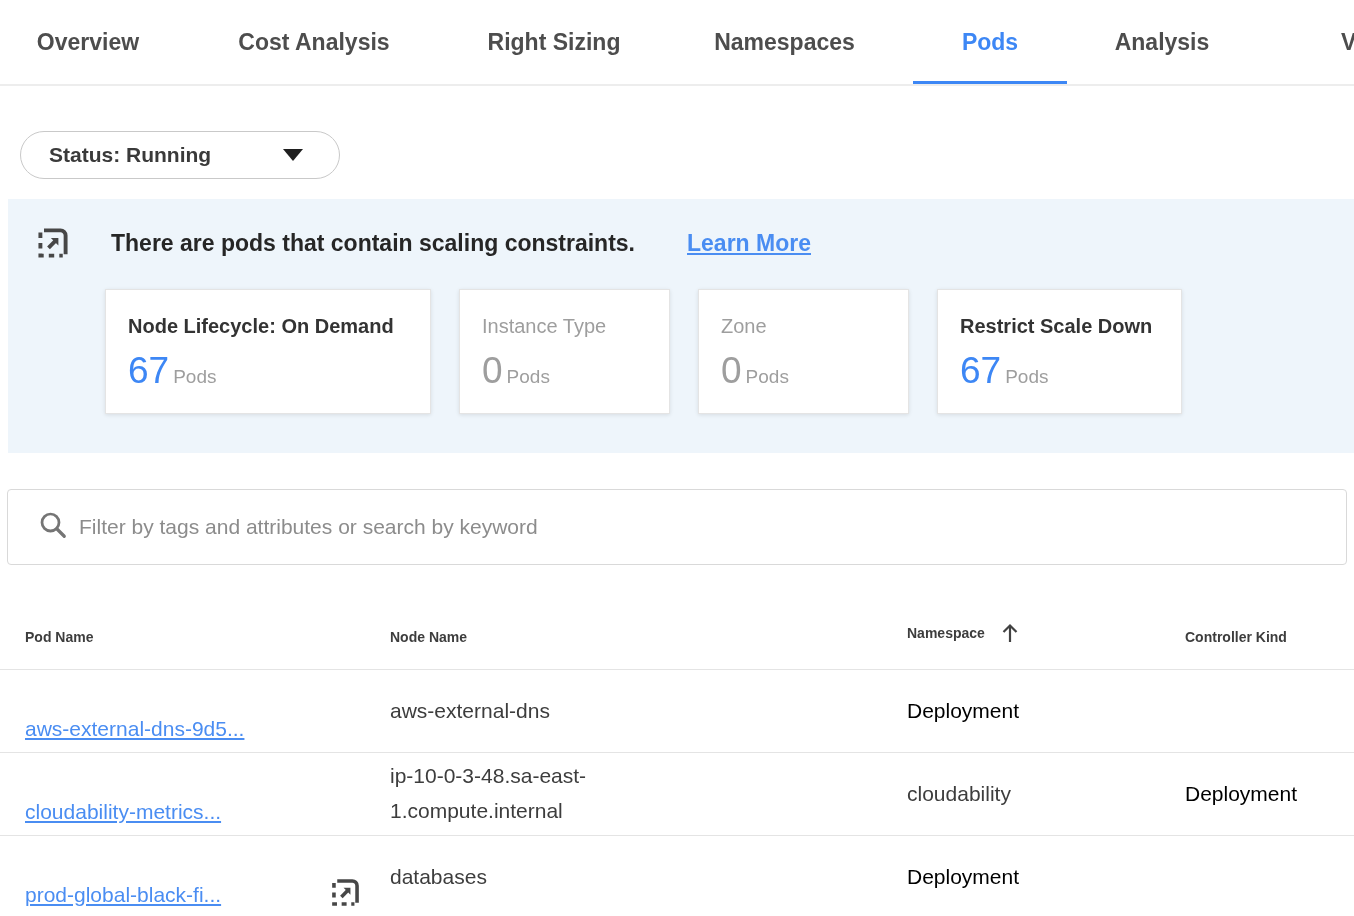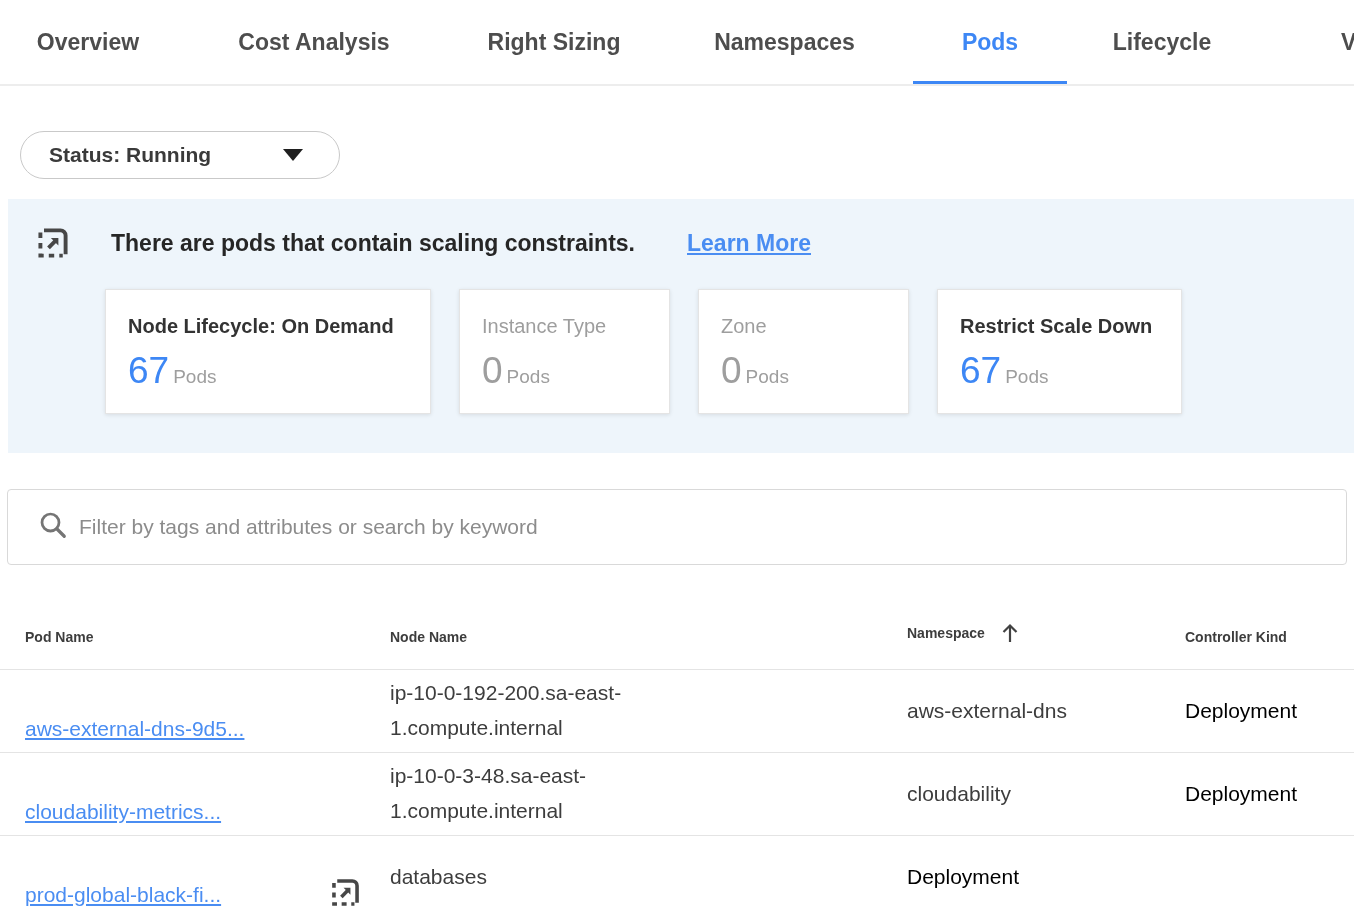--- a/index.html
+++ b/index.html
@@ -76,21 +76,21 @@
 </style>
 </head>
 <body>
 
 <nav class="tabbar">
   <div class="tab">Overview</div>
   <div class="tab">Cost Analysis</div>
   <div class="tab">Right Sizing</div>
   <div class="tab">Namespaces</div>
   <div class="tab active">Pods</div>
-  <div class="tab">Lifecycle</div>
+  <div class="tab">Analysis</div>
   <div class="tab">Virtu</div>
 </nav>
 
 <div class="filter-row">
   <div class="status-pill">
     <span class="label">Status: Running</span>
     <span class="caret-down"></span>
   </div>
 </div>
 
@@ -162,21 +162,20 @@
       </svg>
     </span>
   </div>
   <div class="th">Controller Kind</div>
 </div>
 
 <div class="trow">
   <div class="cell-pod">
     <a class="pod-link">aws-external-dns-9d5...</a>
   </div>
-  <div class="cell-node">ip-10-0-192-200.sa-east-1.compute.internal</div>
   <div class="cell-ns">aws-external-dns</div>
   <div class="cell-ctrl">Deployment</div>
 </div>
 
 <div class="trow">
   <div class="cell-pod">
     <a class="pod-link">cloudability-metrics...</a>
   </div>
   <div class="cell-node">ip-10-0-3-48.sa-east-1.compute.internal</div>
   <div class="cell-ns">cloudability</div>

